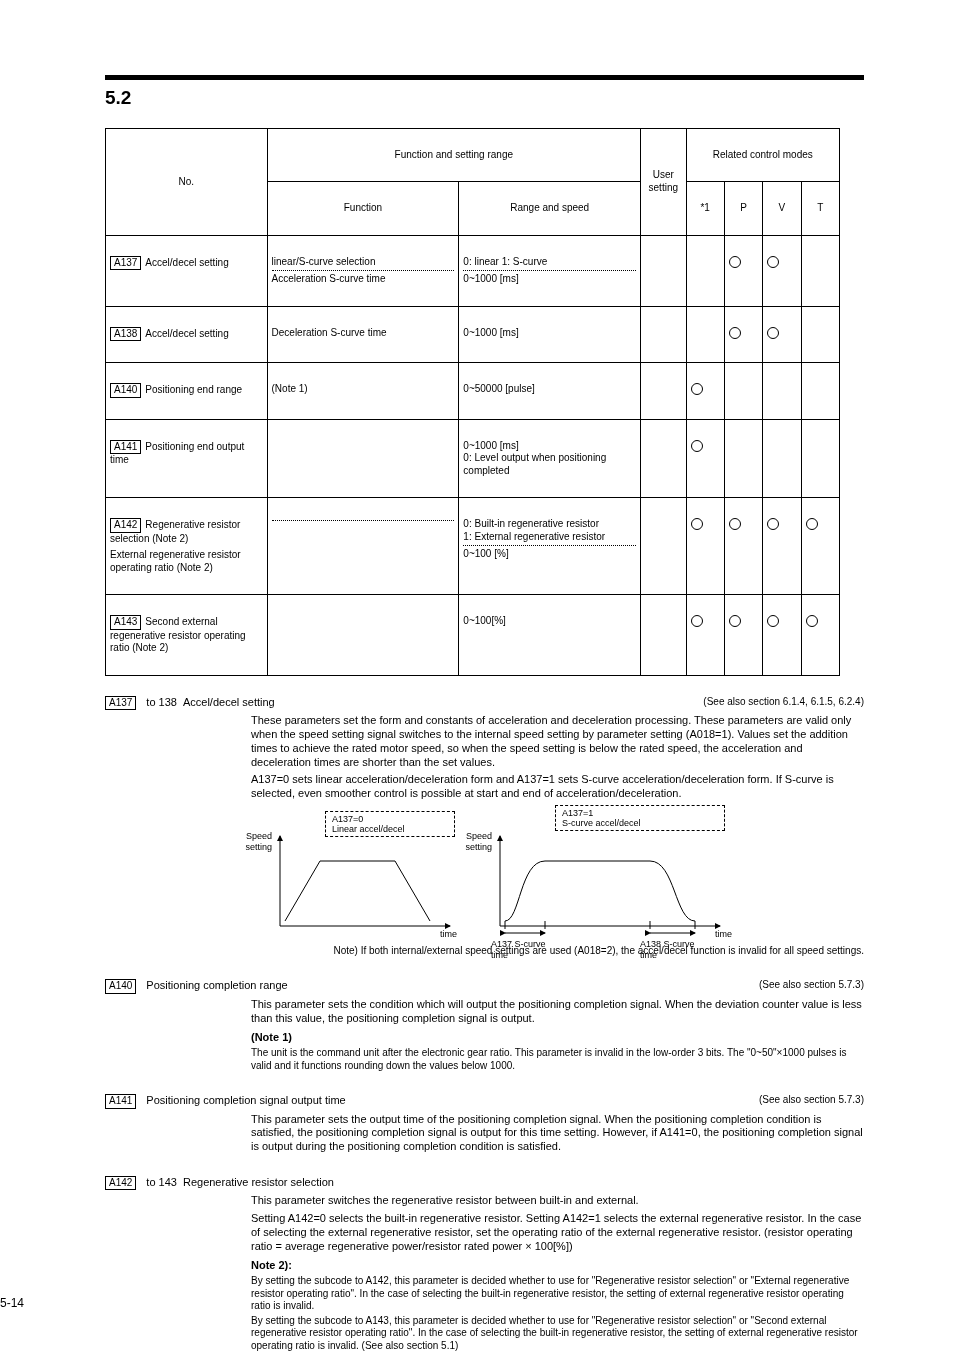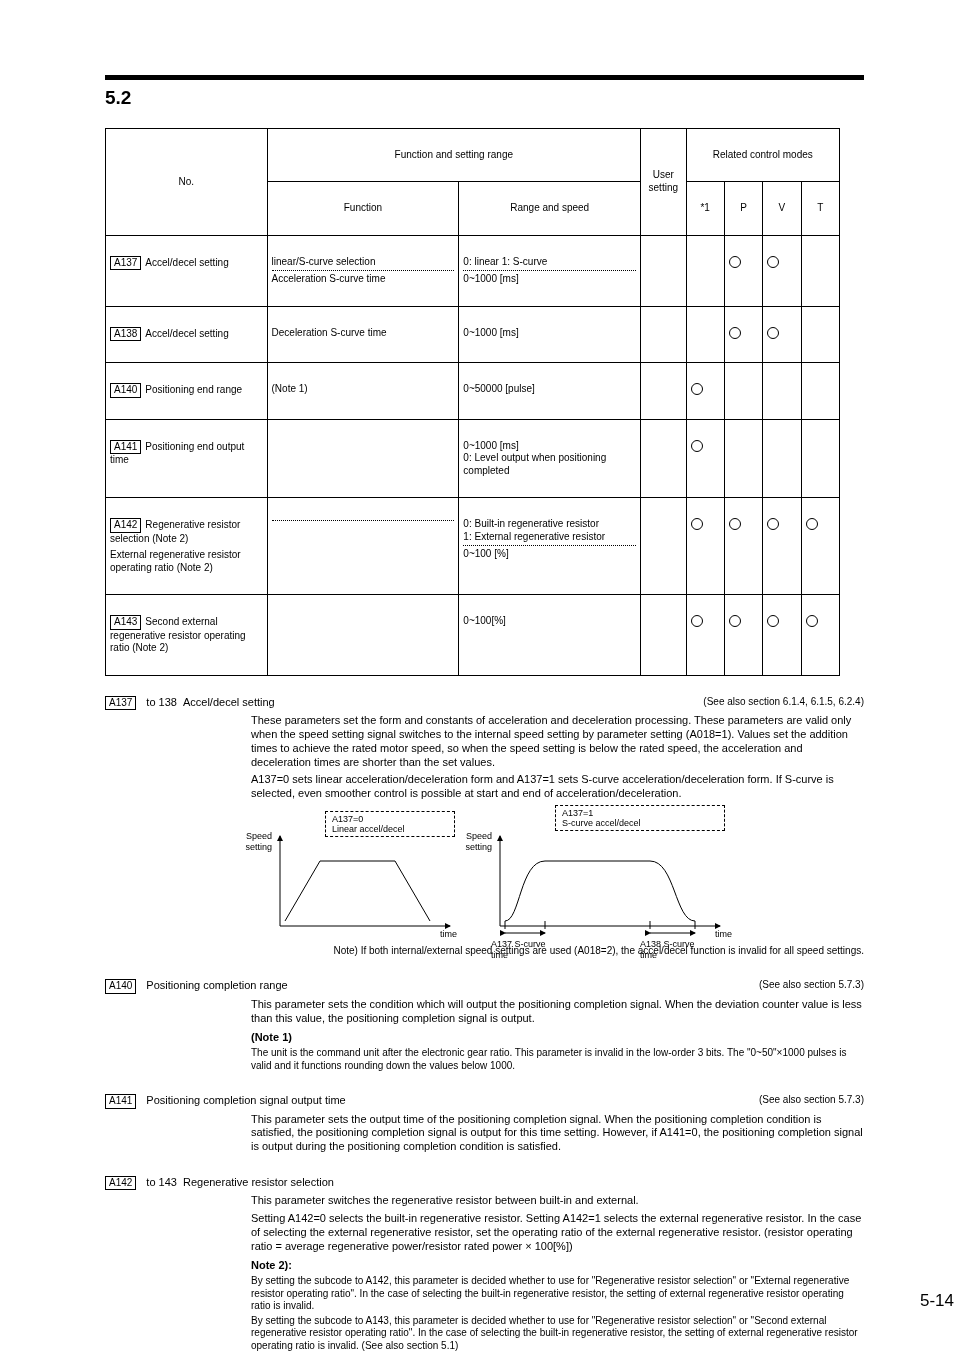--- a/index.html
+++ b/index.html
@@ -95,23 +95,22 @@
     padding: 2px 6px;
     line-height: 1.15;
   }
   svg.axis { position: absolute; }
   .axis-label { position: absolute; font-size: 9px; }
   .pagefoot {
     position: absolute;
     bottom: 40px;
     left: 0;
     width: 100%;
-    text-align: right;
-    font-size: 17px;
-    padding-left: 8px;
+    text-align: left;
+    font-size: 12px;
   }
   .circ {
     display: inline-block;
     width: 12px; height: 12px;
     border-radius: 50%;
     border: 0.5px solid #000;
     text-align: center;
     line-height: 11px;
     font-size: 8px;
   }

